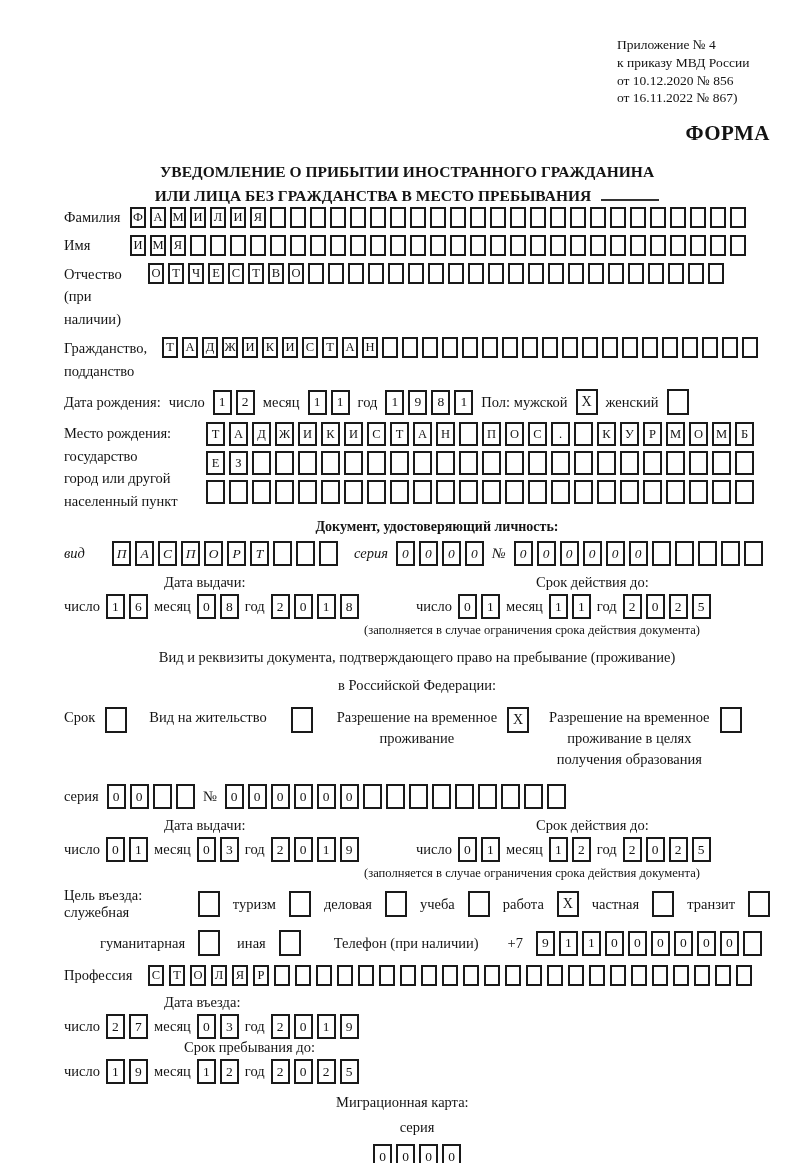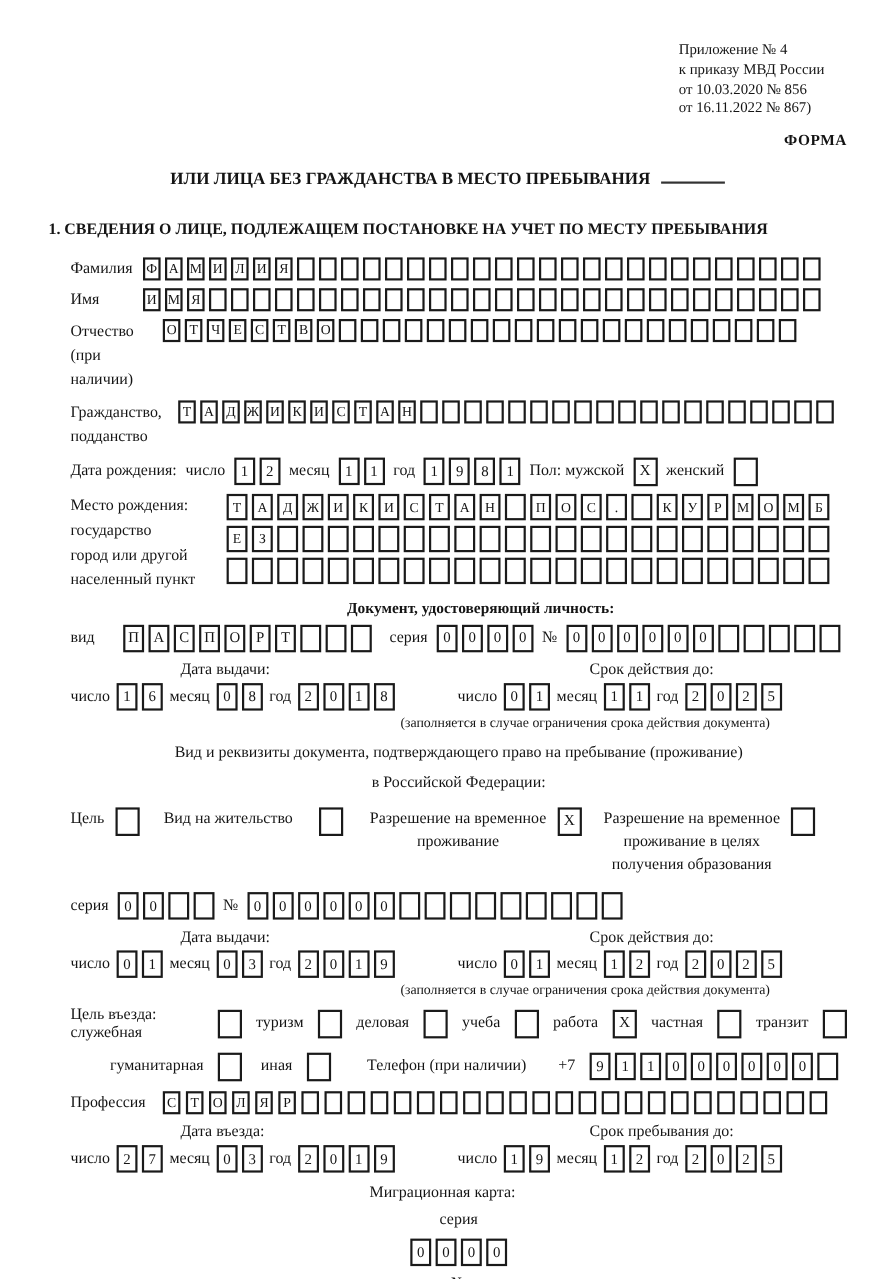--- a/index.html
+++ b/index.html
@@ -3,21 +3,21 @@
 <meta charset="utf-8">
 <style>
   html,body{margin:0;padding:0;background:#fff;}
   body{width:800px;height:1163px;overflow:hidden;color:#141414;
        font-family:"Liberation Serif","DejaVu Serif",serif;font-size:14.5px;}
   .page{padding:36px 30px 0 64px;position:relative;}
 
   
   .hdr{margin-left:553px;line-height:1.32;font-size:13.5px;}
   .hdr .gap{margin-top:6px;}
-  .forma{font-weight:bold;text-align:right;margin-top:14px;font-size:14px;letter-spacing:.5px;}
+  .forma{font-weight:bold;text-align:right;margin-top:14px;font-size:21px;letter-spacing:.5px;}
 
   .title{font-weight:bold;text-align:center;font-size:15.5px;line-height:1.5;margin-top:14px;margin-left:-20px;}
   .uline{display:inline-block;width:58px;border-bottom:2px solid #333;vertical-align:baseline;margin-left:10px;}
 
   .sec{font-weight:bold;font-size:14.5px;margin:26px 0 16px -20px;}
 
   
   .row{display:flex;align-items:center;margin-bottom:7px;}
   .row.top{align-items:flex-start;}
   .lbl{flex:none;}
@@ -56,31 +56,31 @@
   .prow{display:flex;align-items:center;gap:13px;margin-bottom:9px;flex-wrap:nowrap;}
 </style>
 </head>
 <body>
 
 <div class="page">
 
   <div class="hdr">
     <div>Приложение № 4</div>
     <div>к приказу МВД России</div>
-    <div>от 10.03.2020 № 856</div>
+    <div>от 10.12.2020 № 856</div>
     <div>от 16.11.2022 № 867)</div>
   </div>
 
   <div class="forma">ФОРМА</div>
 
   <div class="title">
+    <div>УВЕДОМЛЕНИЕ О ПРИБЫТИИ ИНОСТРАННОГО ГРАЖДАНИНА</div>
     <div><span>ИЛИ ЛИЦА БЕЗ ГРАЖДАНСТВА В МЕСТО ПРЕБЫВАНИЯ</span><span class="uline"></span></div>
   </div>
 
-  <div class="sec">1. СВЕДЕНИЯ О ЛИЦЕ, ПОДЛЕЖАЩЕМ ПОСТАНОВКЕ НА УЧЕТ ПО МЕСТУ ПРЕБЫВАНИЯ</div>
 
   <div class="row">
     <span class="lbl w66">Фамилия</span>
     <span class="cells">
         <span class="cell">Ф</span>
         <span class="cell">А</span>
         <span class="cell">М</span>
         <span class="cell">И</span>
         <span class="cell">Л</span>
         <span class="cell">И</span>
@@ -339,21 +339,21 @@
           <span class="cell"></span>
           <span class="cell"></span>
           <span class="cell"></span>
           <span class="cell"></span>
         </span>
     </div>
   </div>
 
   <div class="dochdr">Документ, удостоверяющий личность:</div>
 
-  <div class="row" style="gap:8px;">
+  <div class="row" style="gap:8px;font-style:italic;">
     <span style="width:40px;">вид</span>
     <span class="cells date">
         <span class="cell">П</span>
         <span class="cell">А</span>
         <span class="cell">С</span>
         <span class="cell">П</span>
         <span class="cell">О</span>
         <span class="cell">Р</span>
         <span class="cell">Т</span>
         <span class="cell"></span>
@@ -428,21 +428,21 @@
           </span>
       </div>
     </div>
   </div>
   <div class="dnote">(заполняется в случае ограничения срока действия документа)</div>
 
   <div class="ptext">Вид и реквизиты документа, подтверждающего право на пребывание (проживание)</div>
   <div class="ptext">в Российской Федерации:</div>
 
   <div class="cbrow">
-    <span class="cbl">Цель</span>
+    <span class="cbl">Срок</span>
     <span class="cells cb">
         <span class="cell"></span>
       </span>
     <span class="cbl cbsp" style="margin-left:12px;">Вид на жительство</span>
     <span class="cells cb" style="margin-left:14px;">
         <span class="cell"></span>
       </span>
     <div class="cbl ctr" style="margin-left:14px;">
       <div>Разрешение на временное</div>
       <div>проживание</div>
@@ -620,21 +620,21 @@
         <span class="cell"></span>
         <span class="cell"></span>
         <span class="cell"></span>
         <span class="cell"></span>
         <span class="cell"></span>
         <span class="cell"></span>
         <span class="cell"></span>
       </span>
   </div>
 
-  <div class="datepair" style="margin-top:8px;">
+  <div class="datepair" style="margin-top:8px;flex-direction:column;">
     <div class="dhalf">
       <div class="dcap">Дата въезда:</div>
       <div class="drow">
         <span>число</span>
         <span class="cells date">
             <span class="cell">2</span>
             <span class="cell">7</span>
           </span>
         <span>месяц</span>
         <span class="cells date">

